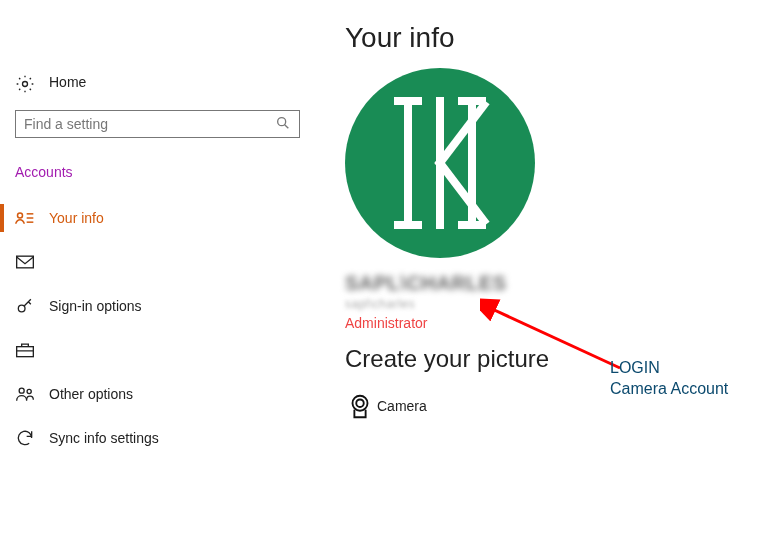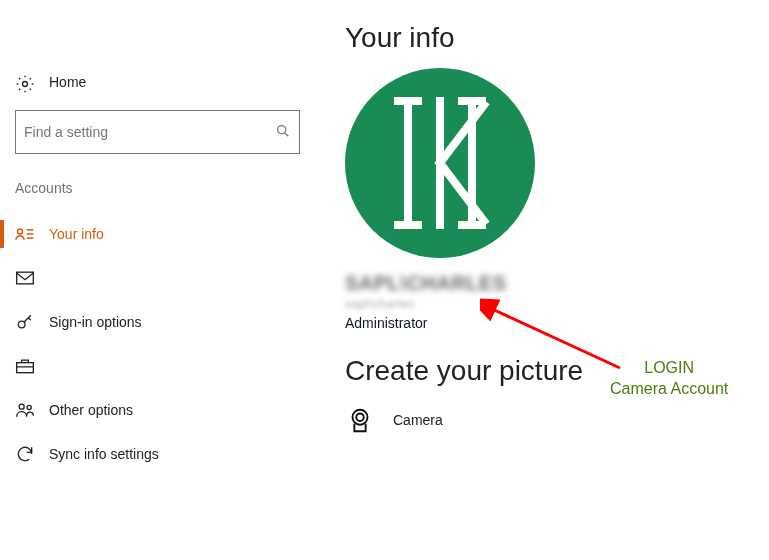--- a/index.html
+++ b/index.html
@@ -23,31 +23,31 @@
     display: flex;
     align-items: flex-start;
     gap: 14px;
     margin-bottom: 16px;
     cursor: pointer;
     margin-top: 46px;
   }
   .search-box {
     border: 1px solid #777;
     width: 285px;
-    height: 44px;
+    height: 28px;
     display: flex;
     align-items: center;
     padding: 0 8px;
     color: #777;
     margin-bottom: 26px;
     justify-content: space-between;
   }
   .search-box span.ph { font-size: 14px; }
   .section-label {
-    color: #737373;
+    color: #a21caf;
     font-size: 14px;
     margin-bottom: 16px;
   }
   .nav-item {
     display: flex;
     align-items: center;
     gap: 14px;
     height: 44px;
     cursor: pointer;
     padding-left: 0;
@@ -97,45 +97,45 @@
   }
   .blurred-sub {
     font-size: 12px;
     color: #aaa;
     filter: blur(2px);
     margin-top: 2px;
     letter-spacing: 0.5px;
   }
   .role {
     font-size: 14px;
-    color: #0f172a;
+    color: #ef4444;
     margin-top: 4px;
-    margin-bottom: 24px;
+    margin-bottom: 14px;
   }
   .subheading {
-    font-size: 28px;
+    font-size: 24px;
     font-weight: 400;
     margin-bottom: 18px;
   }
   .pic-opt {
     display:flex;
     align-items:center;
-    gap: 18px;
+    gap: 2px;
     margin-bottom: 18px;
     cursor:pointer;
   }
   .pic-opt .picon { width: 30px; display:flex; justify-content:center; }
   .annotation {
     position:absolute;
     left: 610px;
     top: 358px;
-    color: #4d7c0f;
+    color: #0c4a6e;
     font-size: 16px;
     line-height: 1.3;
-    text-align:center;
+    text-align:left;
   }
   .arrow {
     position:absolute;
     left: 480px;
     top: 298px;
     pointer-events:none;
   }
 </style>
 </head>
 <body>

